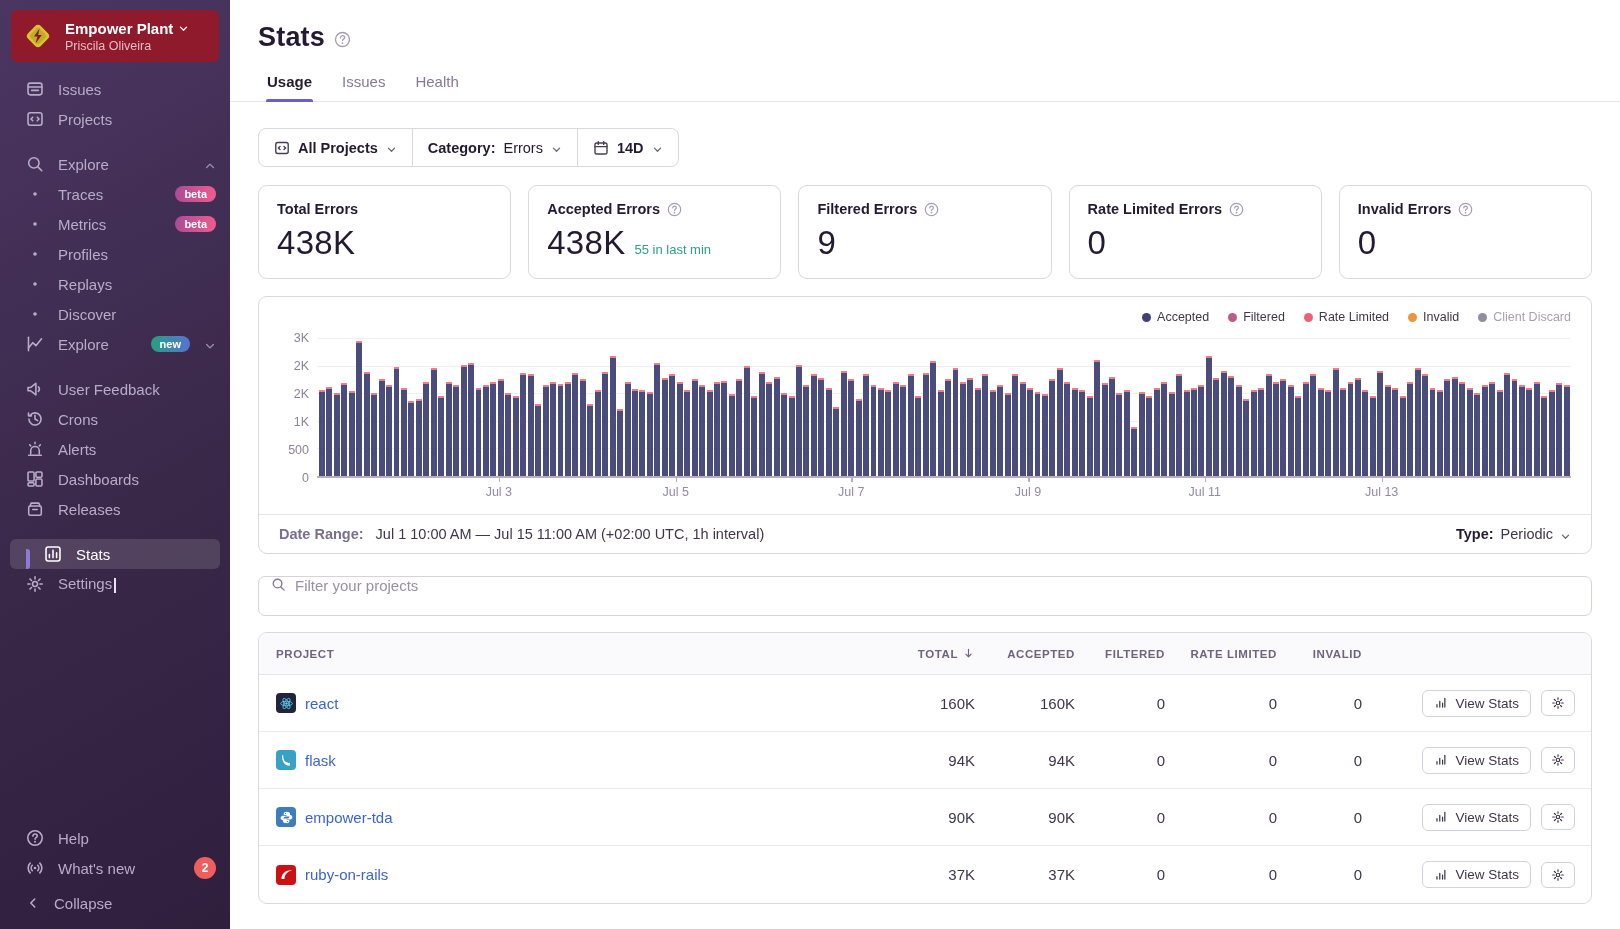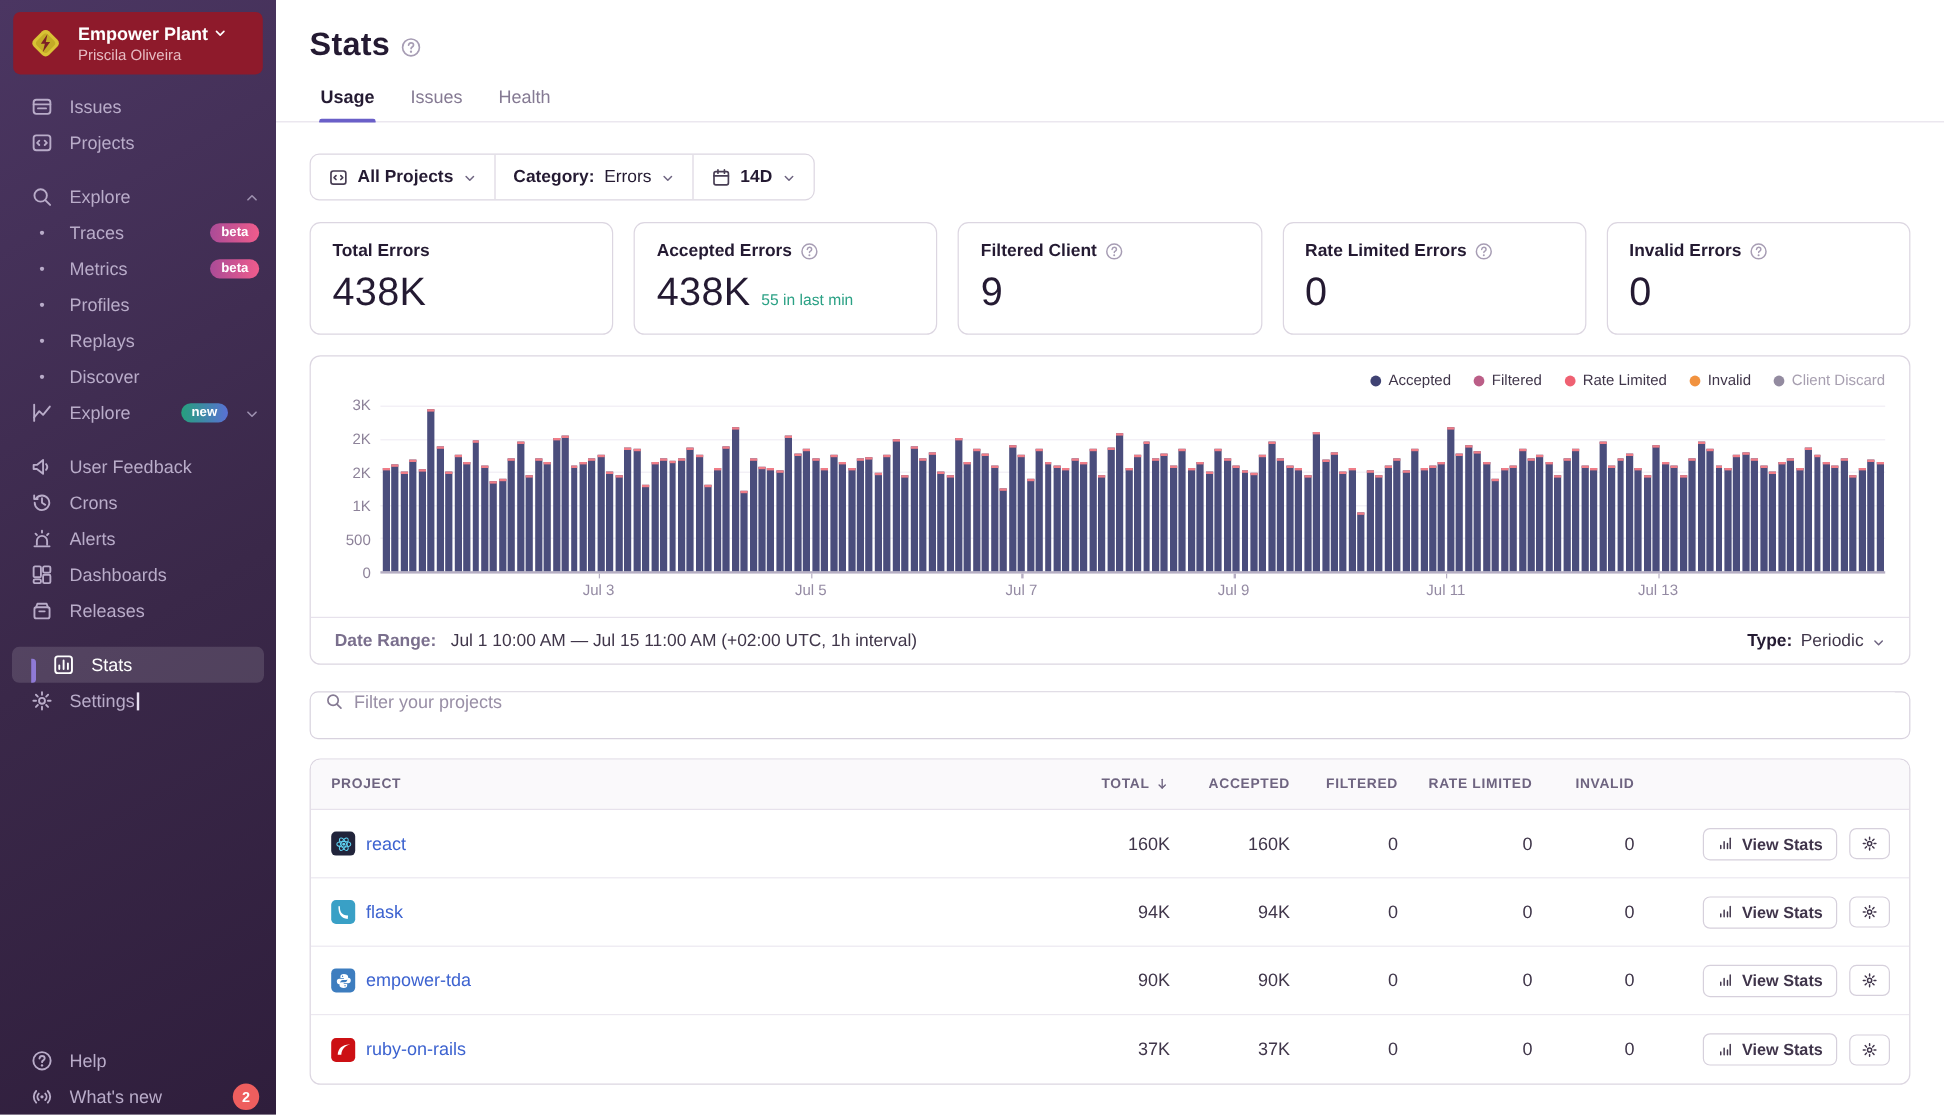--- a/index.html
+++ b/index.html
@@ -102,21 +102,21 @@
   .th .sort { width:13px; height:13px; color:#6e6480; }
   .th .sort svg { width:100%; height:100%; }
   .t-row { height:57px; border-bottom:1px solid #ece8f0; }
   .t-row:last-child { border-bottom:none; }
   .td { font-size:15px; color:#40364a; text-align:right; padding-right:4px; }
   .proj-cell { display:flex; align-items:center; gap:9px; padding-left:17px; }
   .plat-icon { width:20px; height:20px; border-radius:4px; display:flex; align-items:center; justify-content:center; flex:0 0 20px; }
   .plat-icon svg { width:15px; height:15px; }
   .proj-link { color:#3d63d0; font-size:15px; text-decoration:none; cursor:pointer; }
   .actions { display:flex; align-items:center; justify-content:flex-end; gap:10px; padding-right:16px; }
-  .btn { display:flex; align-items:center; gap:7px; border:1px solid #d6d0dc; border-radius:6px; background:#fff; padding:5px 11px; font-size:13.5px; font-weight:bold; color:#40354b; cursor:pointer; font-family:inherit; }
+  .btn { display:flex; align-items:center; gap:7px; border:1px solid #d6d0dc; border-radius:6px; background:#fff; padding:5px 11px; font-size:13.5px; font-weight:normal; color:#40354b; cursor:pointer; font-family:inherit; }
   .btn .icon { width:14px; height:14px; }
   .btn .icon svg { width:100%; height:100%; }
   .btn.icon-only { padding:5px 9px; }
 </style>
 </head>
 <body>
 
 <div class="app">
 
   <aside class="sidebar">
@@ -322,20 +322,26 @@
               <svg viewBox="0 0 16 16" fill="none" stroke="currentColor" stroke-width="1.4" stroke-linecap="round" stroke-linejoin="round">
                 <circle cx="8" cy="8" r="1.2" fill="currentColor" stroke="none"></circle>
                 <path d="M5.6 10.4a3.4 3.4 0 0 1 0-4.8M10.4 5.6a3.4 3.4 0 0 1 0 4.8"></path>
                 <path d="M3.7 12.3a6.1 6.1 0 0 1 0-8.6M12.3 3.7a6.1 6.1 0 0 1 0 8.6"></path>
               </svg>
             </span>
             <span class="nav-label">What's new</span>
             <span class="badge count">2</span>
           </div>
         </div>
+      <div class="collapse-row">
+        <span class="icon"><svg viewBox="0 0 16 16" fill="none" stroke="currentColor" stroke-width="1.8" stroke-linecap="round" stroke-linejoin="round">
+              <path d="M10 3.5 5.5 8 10 12.5"></path>
+            </svg></span>
+        <span class="nav-label">Collapse</span>
+      </div>
     </div>
   </aside>
 
   <main class="main">
     <div class="page-head">
       <span class="page-title">Stats</span>
       <span class="qmark"><svg viewBox="0 0 16 16" fill="none" stroke="currentColor" stroke-width="1.3" stroke-linecap="round">
             <circle cx="8" cy="8" r="6.6"></circle>
             <path d="M6.1 6.3c.2-1.2 1-1.9 1.9-1.9 1.1 0 2 .8 2 1.8 0 1.4-1.6 1.4-1.9 2.4v.4"></path>
             <circle cx="8" cy="11.4" r=".9" fill="currentColor" stroke="none"></circle>
@@ -398,21 +404,21 @@
                 <circle cx="8" cy="11.4" r=".9" fill="currentColor" stroke="none"></circle>
               </svg></span>
           </div>
           <div class="card-value-row">
             <span class="card-value">438K</span>
             <span class="card-sub">55 in last min</span>
           </div>
         </div>
         <div class="card">
           <div class="card-title">
-            <span>Filtered Client</span>
+            <span>Filtered Errors</span>
             <span class="qmark"><svg viewBox="0 0 16 16" fill="none" stroke="currentColor" stroke-width="1.3" stroke-linecap="round">
                 <circle cx="8" cy="8" r="6.6"></circle>
                 <path d="M6.1 6.3c.2-1.2 1-1.9 1.9-1.9 1.1 0 2 .8 2 1.8 0 1.4-1.6 1.4-1.9 2.4v.4"></path>
                 <circle cx="8" cy="11.4" r=".9" fill="currentColor" stroke="none"></circle>
               </svg></span>
           </div>
           <div class="card-value-row">
             <span class="card-value">9</span>
           </div>
         </div>

